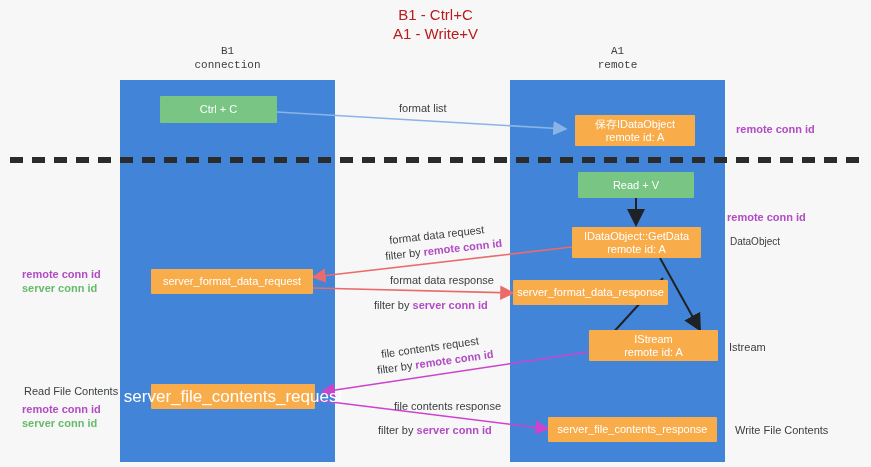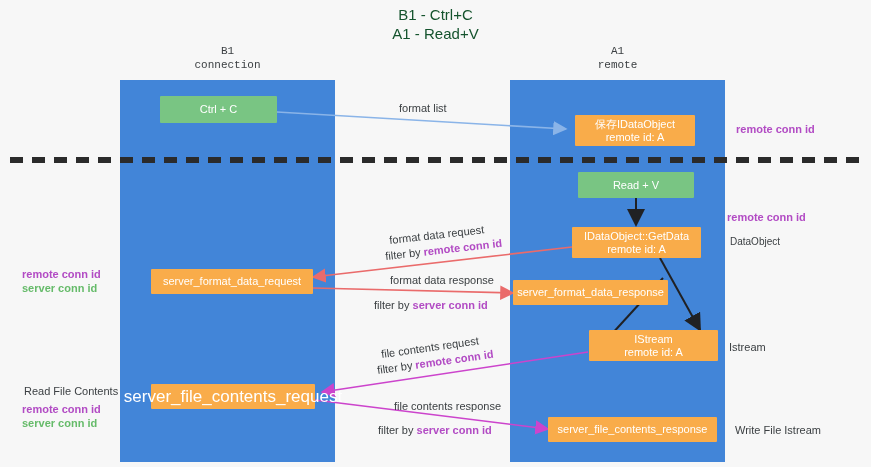--- a/index.html
+++ b/index.html
@@ -41,21 +41,21 @@
   .node span { display: block; white-space: nowrap; }
   .txt {
     position: absolute;
     white-space: nowrap;
     color: #3c4043;
   }
   .title {
     position: absolute;
     width: 871px;
     text-align: center;
-    color: #14532d;
+    color: #b91c1c;
     line-height: 1.25;
   }
   .hdr {
     position: absolute;
     text-align: center;
     color: #3c4043;
     line-height: 1.25;
     font-family: Liberation Mono, monospace;
   }
   .purple { color: #b24bc4; font-weight: bold; }
@@ -74,21 +74,21 @@
       #2b2b2b 0px, #2b2b2b 13px, rgba(0,0,0,0) 13px, rgba(0,0,0,0) 22px);
   }
 </style>
 </head>
 <body>
 
 <div id="stage">
 
   <div class="title" style="left:0; top:6px; font-size:15px;">
     <div>B1 - Ctrl+C</div>
-    <div>A1 - Read+V</div>
+    <div>A1 - Write+V</div>
   </div>
 
   <div class="hdr" style="left:120px; top:45px; width:215px; font-size:11px;">
     <div>B1</div>
     <div>connection</div>
   </div>
   <div class="hdr" style="left:510px; top:45px; width:215px; font-size:11px;">
     <div>A1</div>
     <div>remote</div>
   </div>
@@ -193,21 +193,21 @@
 
   <div class="txt" style="left:394px; top:400px; font-size:11px;">file contents response</div>
   <div class="txt" style="left:378px; top:424px; font-size:11px;">
     <span>filter by </span><span class="purple">server conn id</span>
   </div>
 
   <div class="txt purple" style="left:736px; top:123px; font-size:11px;">remote conn id</div>
   <div class="txt purple" style="left:727px; top:211px; font-size:11px;">remote conn id</div>
   <div class="txt" style="left:730px; top:236px; font-size:10px;">DataObject</div>
   <div class="txt" style="left:729px; top:341px; font-size:11px;">Istream</div>
-  <div class="txt" style="left:735px; top:424px; font-size:11px;">Write File Istream</div>
+  <div class="txt" style="left:735px; top:424px; font-size:11px;">Write File Contents</div>
 
   <div class="txt purple" style="left:22px; top:268px; font-size:11px;">remote conn id</div>
   <div class="txt green-t" style="left:22px; top:282px; font-size:11px;">server conn id</div>
 
   <div class="txt" style="left:24px; top:385px; font-size:11px;">Read File Contents</div>
   <div class="txt purple" style="left:22px; top:403px; font-size:11px;">remote conn id</div>
   <div class="txt green-t" style="left:22px; top:417px; font-size:11px;">server conn id</div>
 
 </div>
 

